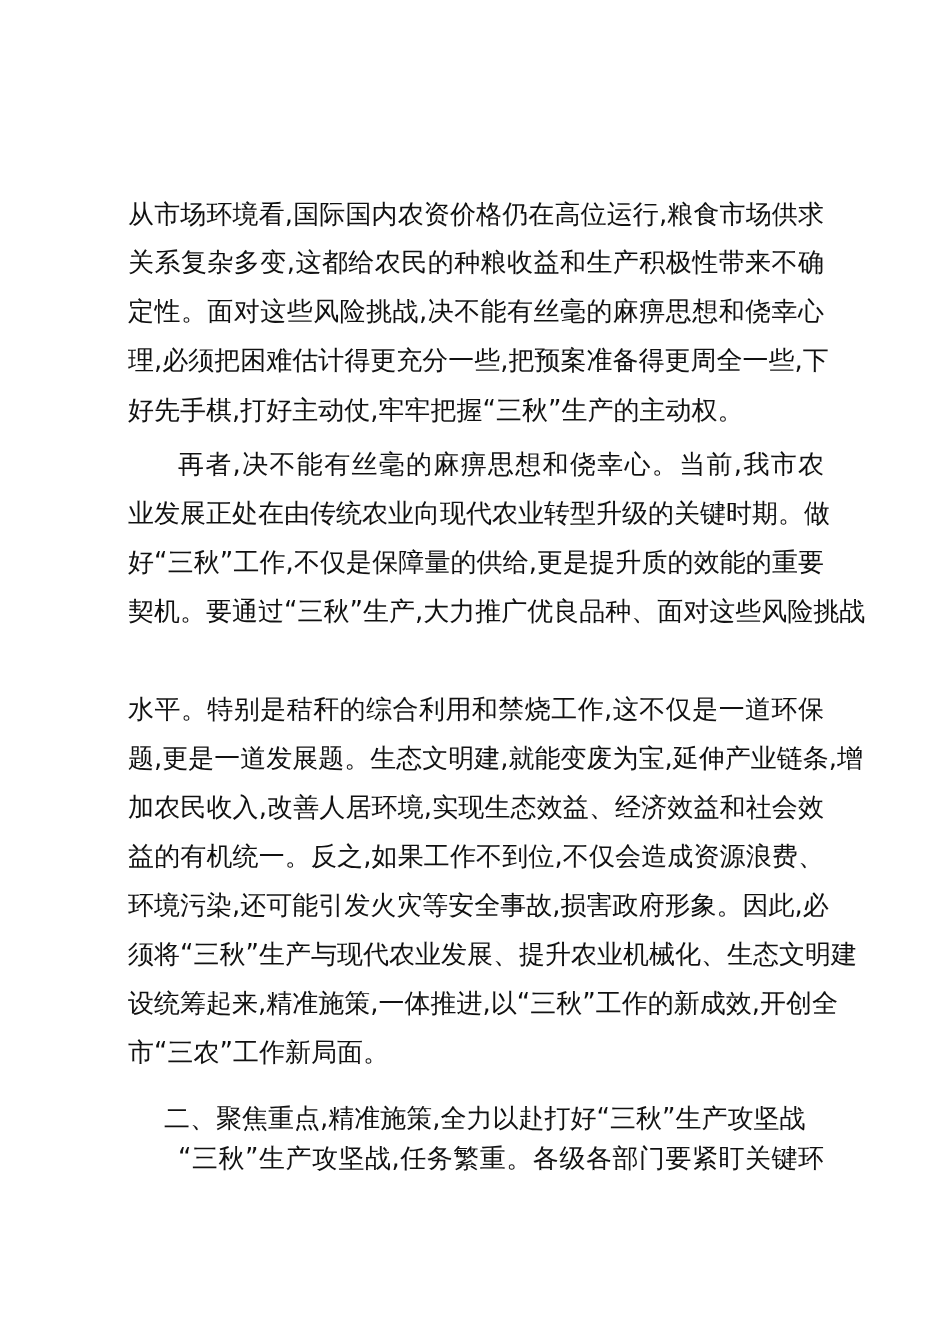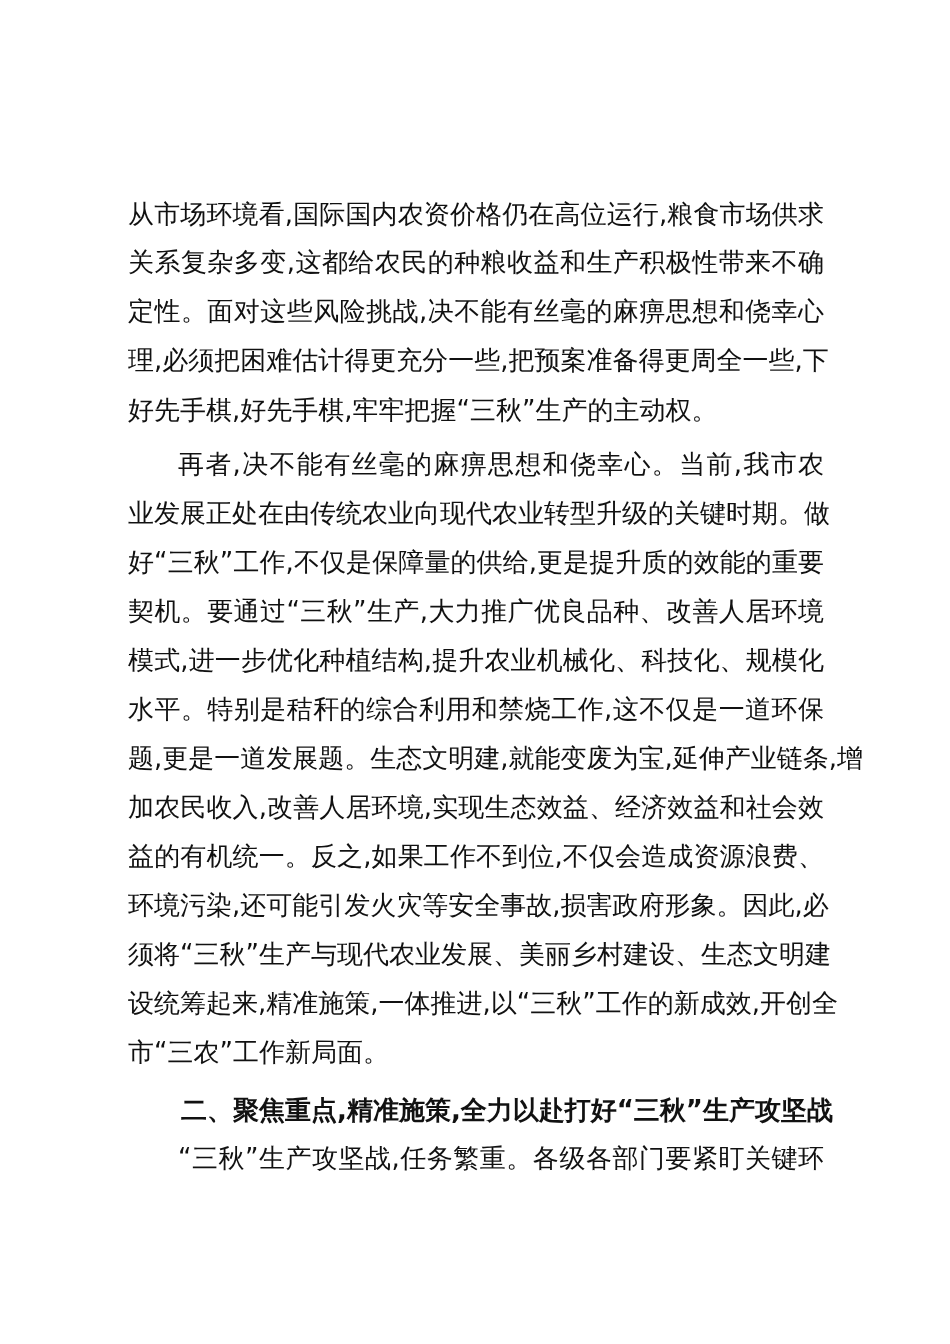--- a/index.html
+++ b/index.html
@@ -16,42 +16,41 @@
       font-family: "DejaVu Sans", sans-serif;
       font-size: 26px;
       color: #111111;
       white-space: nowrap;
       text-align: justify;
       text-align-last: justify;
       letter-spacing: 0px;
     }
     .line.last { text-align-last: left; }
     .line.indent { left: 178px; width: 646px; }
-    .line.heading { font-weight: bold; left: 181px; width: 626px; text-align-last: left; }
+    .line.heading { font-weight: normal; left: 164px; width: 626px; text-align-last: left; margin-top: 8px; }
   </style>
 </head>
 <body>
 
 <div class="page">
   <div class="line" style="top:194px">从市场环境看,国际国内农资价格仍在高位运行,粮食市场供求</div>
   <div class="line" style="top:242px">关系复杂多变,这都给农民的种粮收益和生产积极性带来不确</div>
   <div class="line" style="top:291px">定性。面对这些风险挑战,决不能有丝毫的麻痹思想和侥幸心</div>
   <div class="line" style="top:340px">理,必须把困难估计得更充分一些,把预案准备得更周全一些,下</div>
-  <div class="line last" style="top:390px">好先手棋,好先手棋,牢牢把握“三秋”生产的主动权。</div>
+  <div class="line last" style="top:390px">好先手棋,打好主动仗,牢牢把握“三秋”生产的主动权。</div>
 
   <div class="line indent" style="top:444px">再者,决不能有丝毫的麻痹思想和侥幸心。当前,我市农</div>
   <div class="line" style="top:493px">业发展正处在由传统农业向现代农业转型升级的关键时期。做</div>
   <div class="line" style="top:542px">好“三秋”工作,不仅是保障量的供给,更是提升质的效能的重要</div>
-  <div class="line" style="top:591px">契机。要通过“三秋”生产,大力推广优良品种、改善人居环境</div>
-  <div class="line" style="top:640px">模式,进一步优化种植结构,提升农业机械化、科技化、规模化</div>
+  <div class="line" style="top:591px">契机。要通过“三秋”生产,大力推广优良品种、面对这些风险挑战</div>
   <div class="line" style="top:689px">水平。特别是秸秆的综合利用和禁烧工作,这不仅是一道环保</div>
   <div class="line" style="top:738px">题,更是一道发展题。生态文明建,就能变废为宝,延伸产业链条,增</div>
   <div class="line" style="top:836px">益的有机统一。反之,如果工作不到位,不仅会造成资源浪费、</div>
   <div class="line" style="top:787px">加农民收入,改善人居环境,实现生态效益、经济效益和社会效</div>
   <div class="line" style="top:885px">环境污染,还可能引发火灾等安全事故,损害政府形象。因此,必</div>
-  <div class="line" style="top:934px">须将“三秋”生产与现代农业发展、美丽乡村建设、生态文明建</div>
+  <div class="line" style="top:934px">须将“三秋”生产与现代农业发展、提升农业机械化、生态文明建</div>
   <div class="line" style="top:983px">设统筹起来,精准施策,一体推进,以“三秋”工作的新成效,开创全</div>
   <div class="line last" style="top:1032px">市“三农”工作新局面。</div>
 
   <div class="line heading" style="top:1090px">二、聚焦重点,精准施策,全力以赴打好“三秋”生产攻坚战</div>
 
   <div class="line indent" style="top:1138px">“三秋”生产攻坚战,任务繁重。各级各部门要紧盯关键环</div>
 </div>
 
 </body></html>

